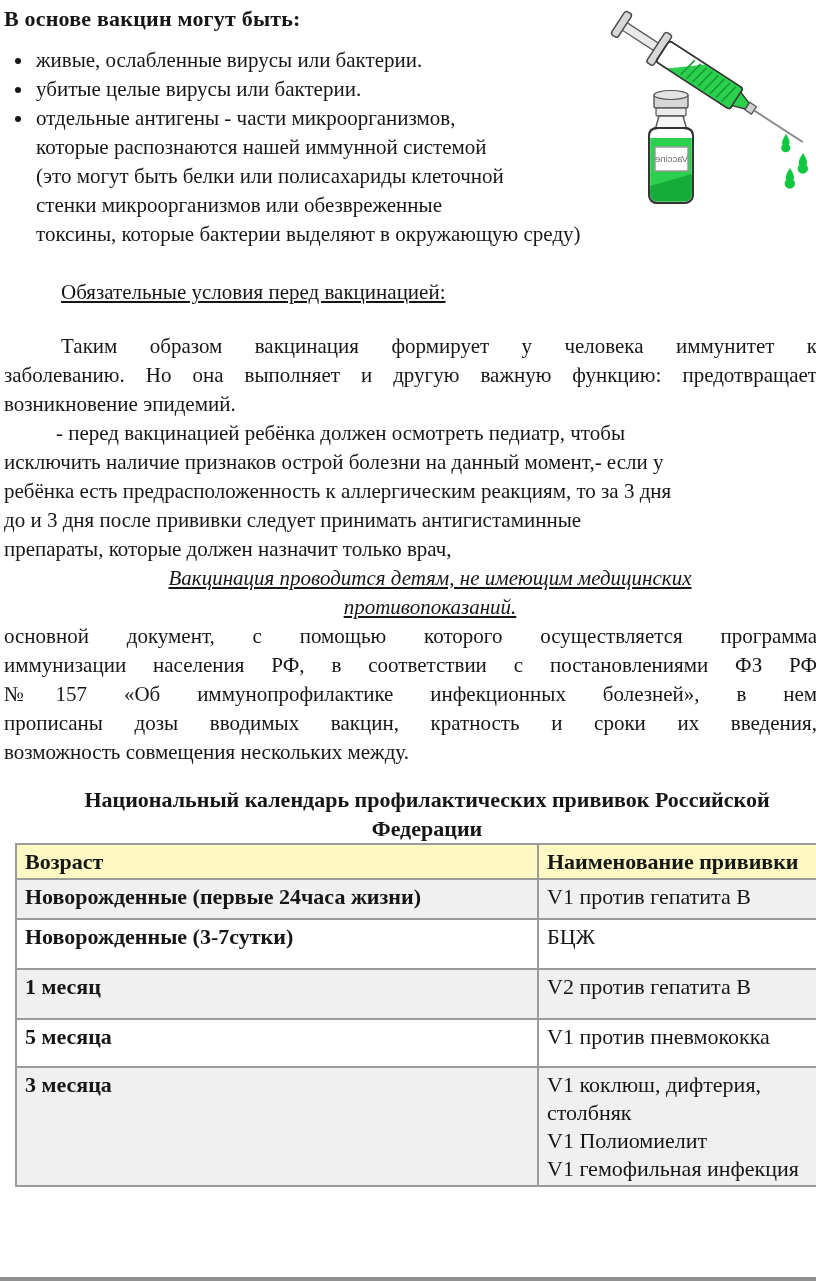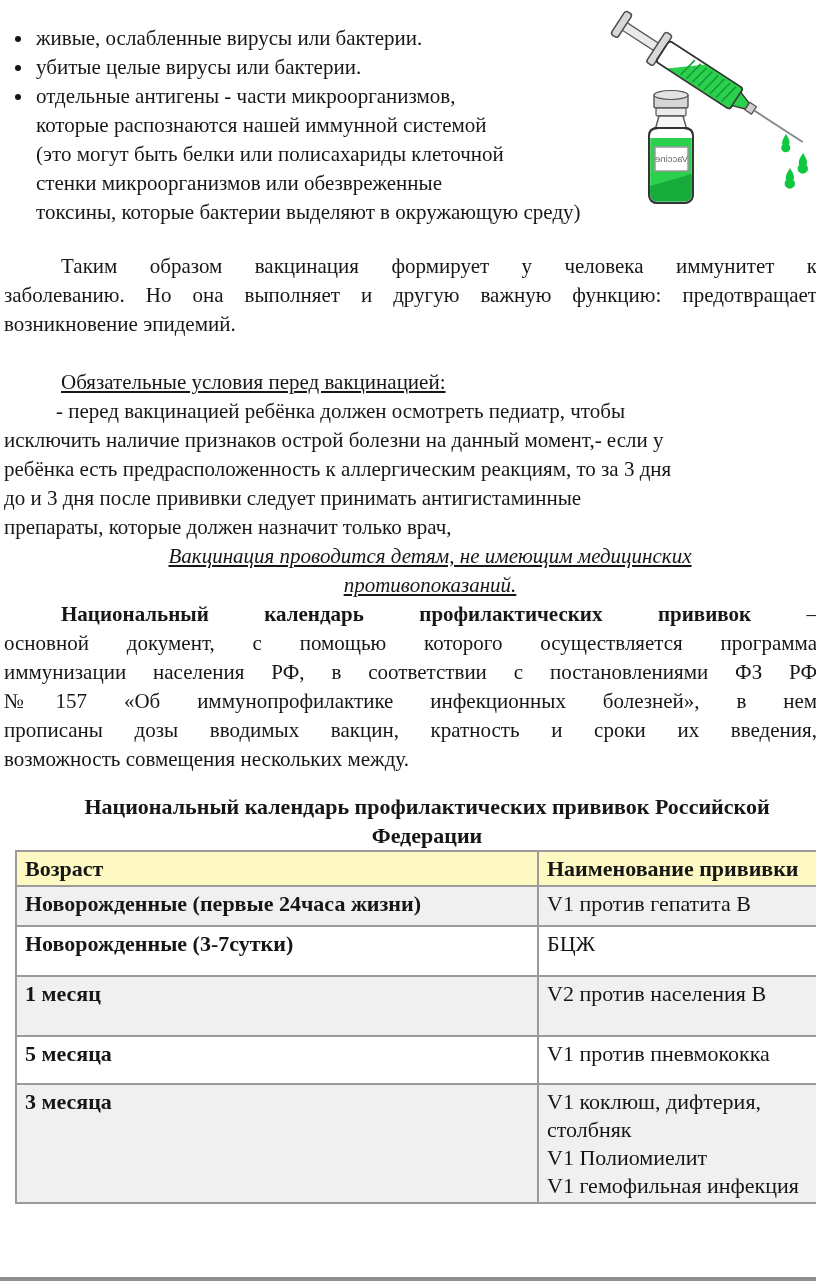--- a/index.html
+++ b/index.html
@@ -23,21 +23,21 @@
 
   
   .hero-art {
     position: absolute; left: 606px; top: 0;
     width: 210px; height: 212px;
   }
 
   
   ul.bullets {
     list-style: disc outside;
-    margin: 20px 0 0 0;
+    margin: 12px 0 0 0;
     padding-left: 30px;
     max-width: 600px;
   }
   ul.bullets li { padding-left: 2px; }
   ul.bullets li span { white-space: pre-line; }
 
   
   .para { width: 813px; }
   .jbody { display: block; white-space: pre-line; text-align: justify; text-align-last: justify; }
   .jbody.ind { text-indent: 57px; }
@@ -80,32 +80,33 @@
     vertical-align: top;
     padding: 3px 6px 2px 8px;
     overflow: hidden;
   }
   table.calendar .age { font-weight: bold; }
   table.calendar .hdr td { font-weight: bold; background: #fef9c3; }
   tr.shade td { background: #f0f0f0; }
   tr.plain td { background: #ffffff; border-radius: 17px; }
   td .ml { white-space: pre-line; }
   .rh { height: 34px; } .r1 { height: 40px; } .r2 { height: 50px; }
-  .r3 { height: 60px; } .r4 { height: 48px; } .r5 { height: 119px; }
+  .r3 { height: 50px; } .r4 { height: 48px; } .r5 { height: 119px; }
 
   .bottom-bar {
     position: absolute; left: 0; bottom: 0;
     width: 816px; height: 4px; background: #8f8f8f;
   }
 </style>
 </head>
 <body>
 
 <div class="doc">
 
+  <div class="h-main">В основе вакцин могут быть:</div>
 
   <div class="hero-art">
     <svg width="210" height="212" viewBox="0 0 210 212">
 
       <g transform="translate(18,26) rotate(33)" stroke-linejoin="round">
         <rect x="-7" y="-14" width="8" height="28" rx="3" fill="#d8d8d8" stroke="#4a4a4a" stroke-width="1.5"></rect>
         <rect x="1" y="-4.5" width="38" height="9" fill="#e9e9e9" stroke="#555" stroke-width="1.3"></rect>
         <rect x="38" y="-18" width="8" height="36" rx="2.5" fill="#d8d8d8" stroke="#4a4a4a" stroke-width="1.5"></rect>
         <rect x="46" y="-12.5" width="88" height="25" rx="3" fill="#ffffff" stroke="#3a3a3a" stroke-width="1.6"></rect>
         <path d="M59,12.5 L134,12.5 L134,-12.5 L90,-12.5 Z" fill="#2bd14c"></path>
@@ -149,43 +150,42 @@
   <ul class="bullets">
     <li><span>живые, ослабленные вирусы или бактерии.</span></li>
     <li><span>убитые целые вирусы или бактерии.</span></li>
     <li><span>отдельные антигены - части микроорганизмов,
 которые распознаются нашей иммунной системой
 (это могут быть белки или полисахариды клеточной
 стенки микроорганизмов или обезвреженные
 токсины, которые бактерии выделяют в окружающую среду)</span></li>
   </ul>
 
+  <p class="para mt-cond cond-head">
+    <span class="u">Обязательные условия перед вакцинацией:</span>
+  </p>
+
   <p class="para mt-imm">
     <span class="jbody ind">Таким образом вакцинация формирует у человека иммунитет к
 заболеванию. Но она выполняет и другую важную функцию: предотвращает</span>
     <span class="jlast">возникновение эпидемий.</span>
-  </p>
-
-  <p class="para mt-cond cond-head">
-    <span class="u">Обязательные условия перед вакцинацией:</span>
   </p>
 
   <p class="para leftp">- перед вакцинацией ребёнка должен осмотреть педиатр, чтобы
 исключить наличие признаков острой болезни на данный момент,- если у
 ребёнка есть предрасположенность к аллергическим реакциям, то за 3 дня
 до и 3 дня после прививки следует принимать антигистаминные
 препараты, которые должен назначит только врач,</p>
 
   <p class="center-note">
     <span class="u">Вакцинация  проводится детям, не имеющим медицинских
 противопоказаний.</span>
   </p>
 
   <p class="para">
-    <span class="plead"><b>Национальный календарь профилактических прививок</b> <span>–</span></span>
     <span class="jbody">основной документ, с помощью которого осуществляется программа
 иммунизации населения РФ, в соответствии с постановлениями ФЗ РФ
 №157 «Об иммунопрофилактике инфекционных болезней», в нем
 прописаны дозы вводимых вакцин, кратность и сроки их введения,</span>
     <span class="jlast">возможность совмещения нескольких между.</span>
   </p>
 
   <div class="tbl-title">Национальный календарь профилактических прививок Российской
 Федерации</div>
 
@@ -202,21 +202,21 @@
     <tr class="shade">
       <td class="age r1">Новорожденные (первые 24часа жизни)</td>
       <td class="r1"><span class="ml">V1 против гепатита В</span></td>
     </tr>
     <tr class="plain">
       <td class="age r2">Новорожденные (3-7сутки)</td>
       <td class="r2"><span class="ml">БЦЖ</span></td>
     </tr>
     <tr class="shade">
       <td class="age r3">1 месяц</td>
-      <td class="r3"><span class="ml">V2 против населения В</span></td>
+      <td class="r3"><span class="ml">V2 против гепатита В</span></td>
     </tr>
     <tr class="plain">
       <td class="age r4">5 месяца</td>
       <td class="r4"><span class="ml">V1 против пневмококка</span></td>
     </tr>
     <tr class="shade">
       <td class="age r5">3 месяца</td>
       <td class="r5"><span class="ml">V1 коклюш, дифтерия,
 столбняк
 V1 Полиомиелит

